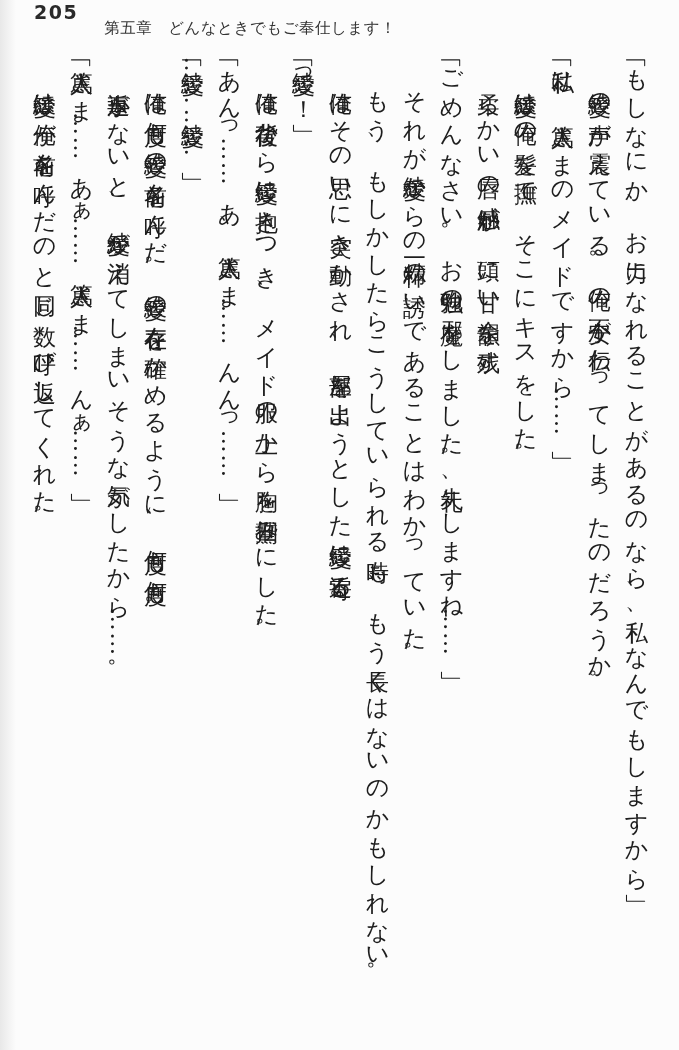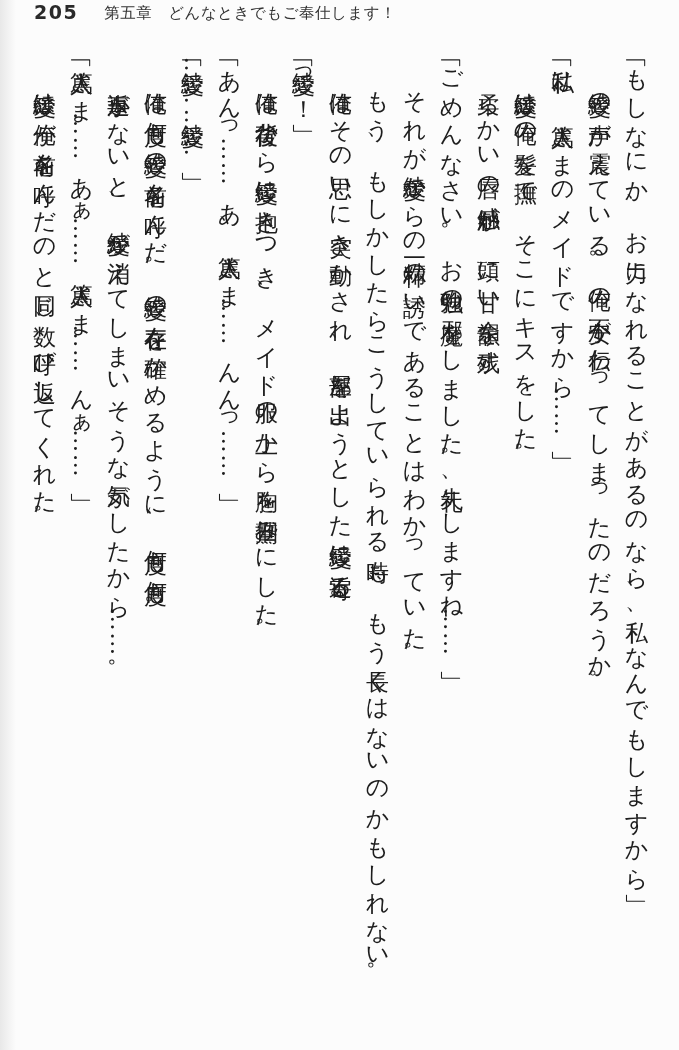--- a/index.html
+++ b/index.html
@@ -39,21 +39,21 @@
     vertical-align: top;
     color: #2a2a2a;
   }
   .chapter-title {
     display: inline-block;
     margin-left: 26px;
     font-family: "DejaVu Sans", "Liberation Sans", sans-serif;
     font-size: 15.5px;
     font-weight: 500;
     letter-spacing: 0.5px;
-    padding-top: 2px;
+    padding-top: 17px;
     vertical-align: top;
     color: #333333;
   }
   
   .vtext {
     position: absolute;
     top: 52px;
     right: 24px;
     height: 945px;
     writing-mode: vertical-rl;

